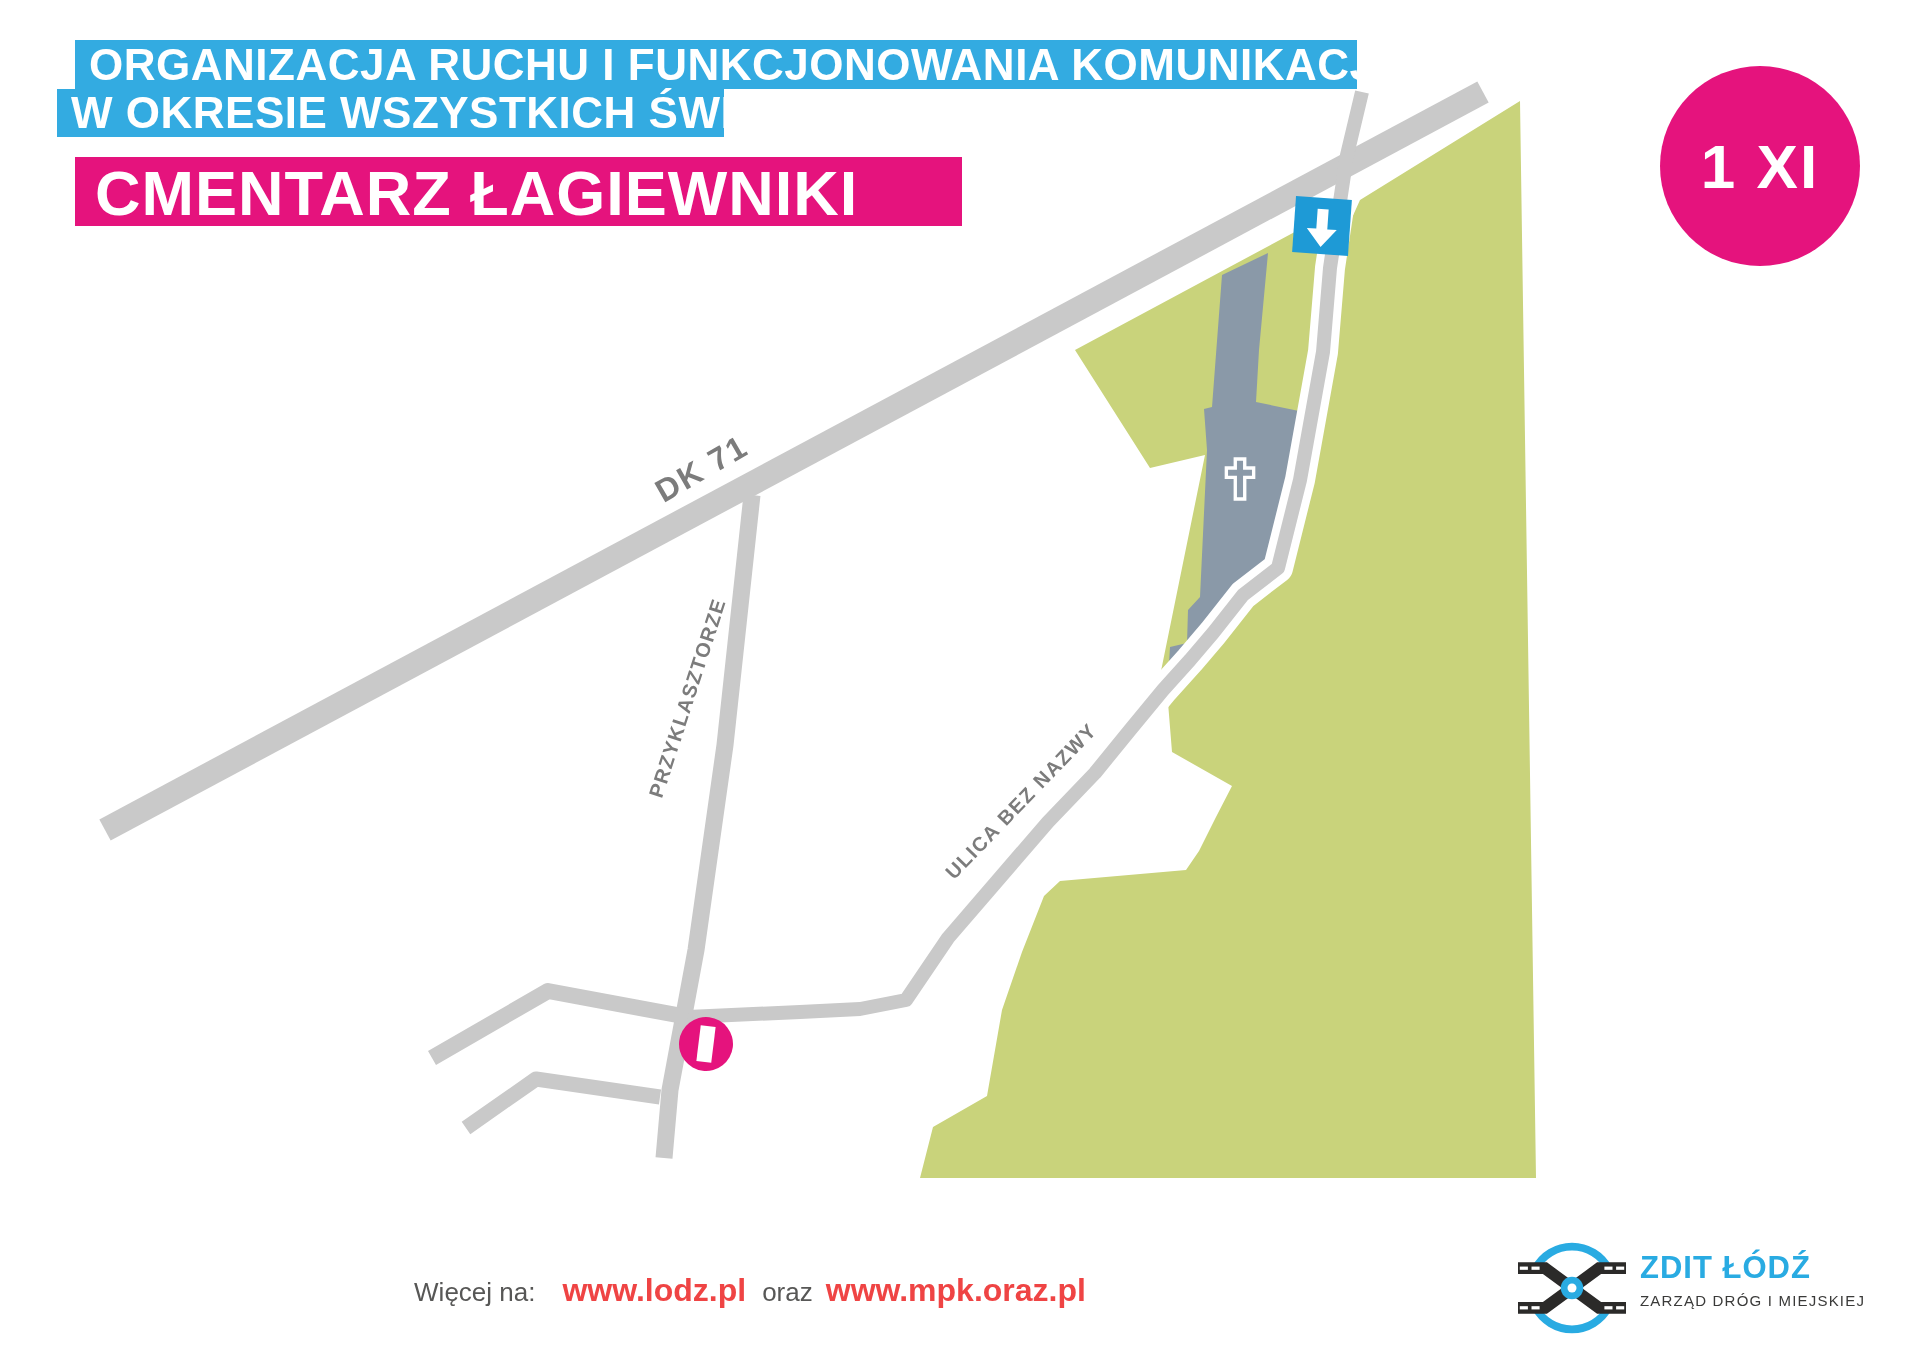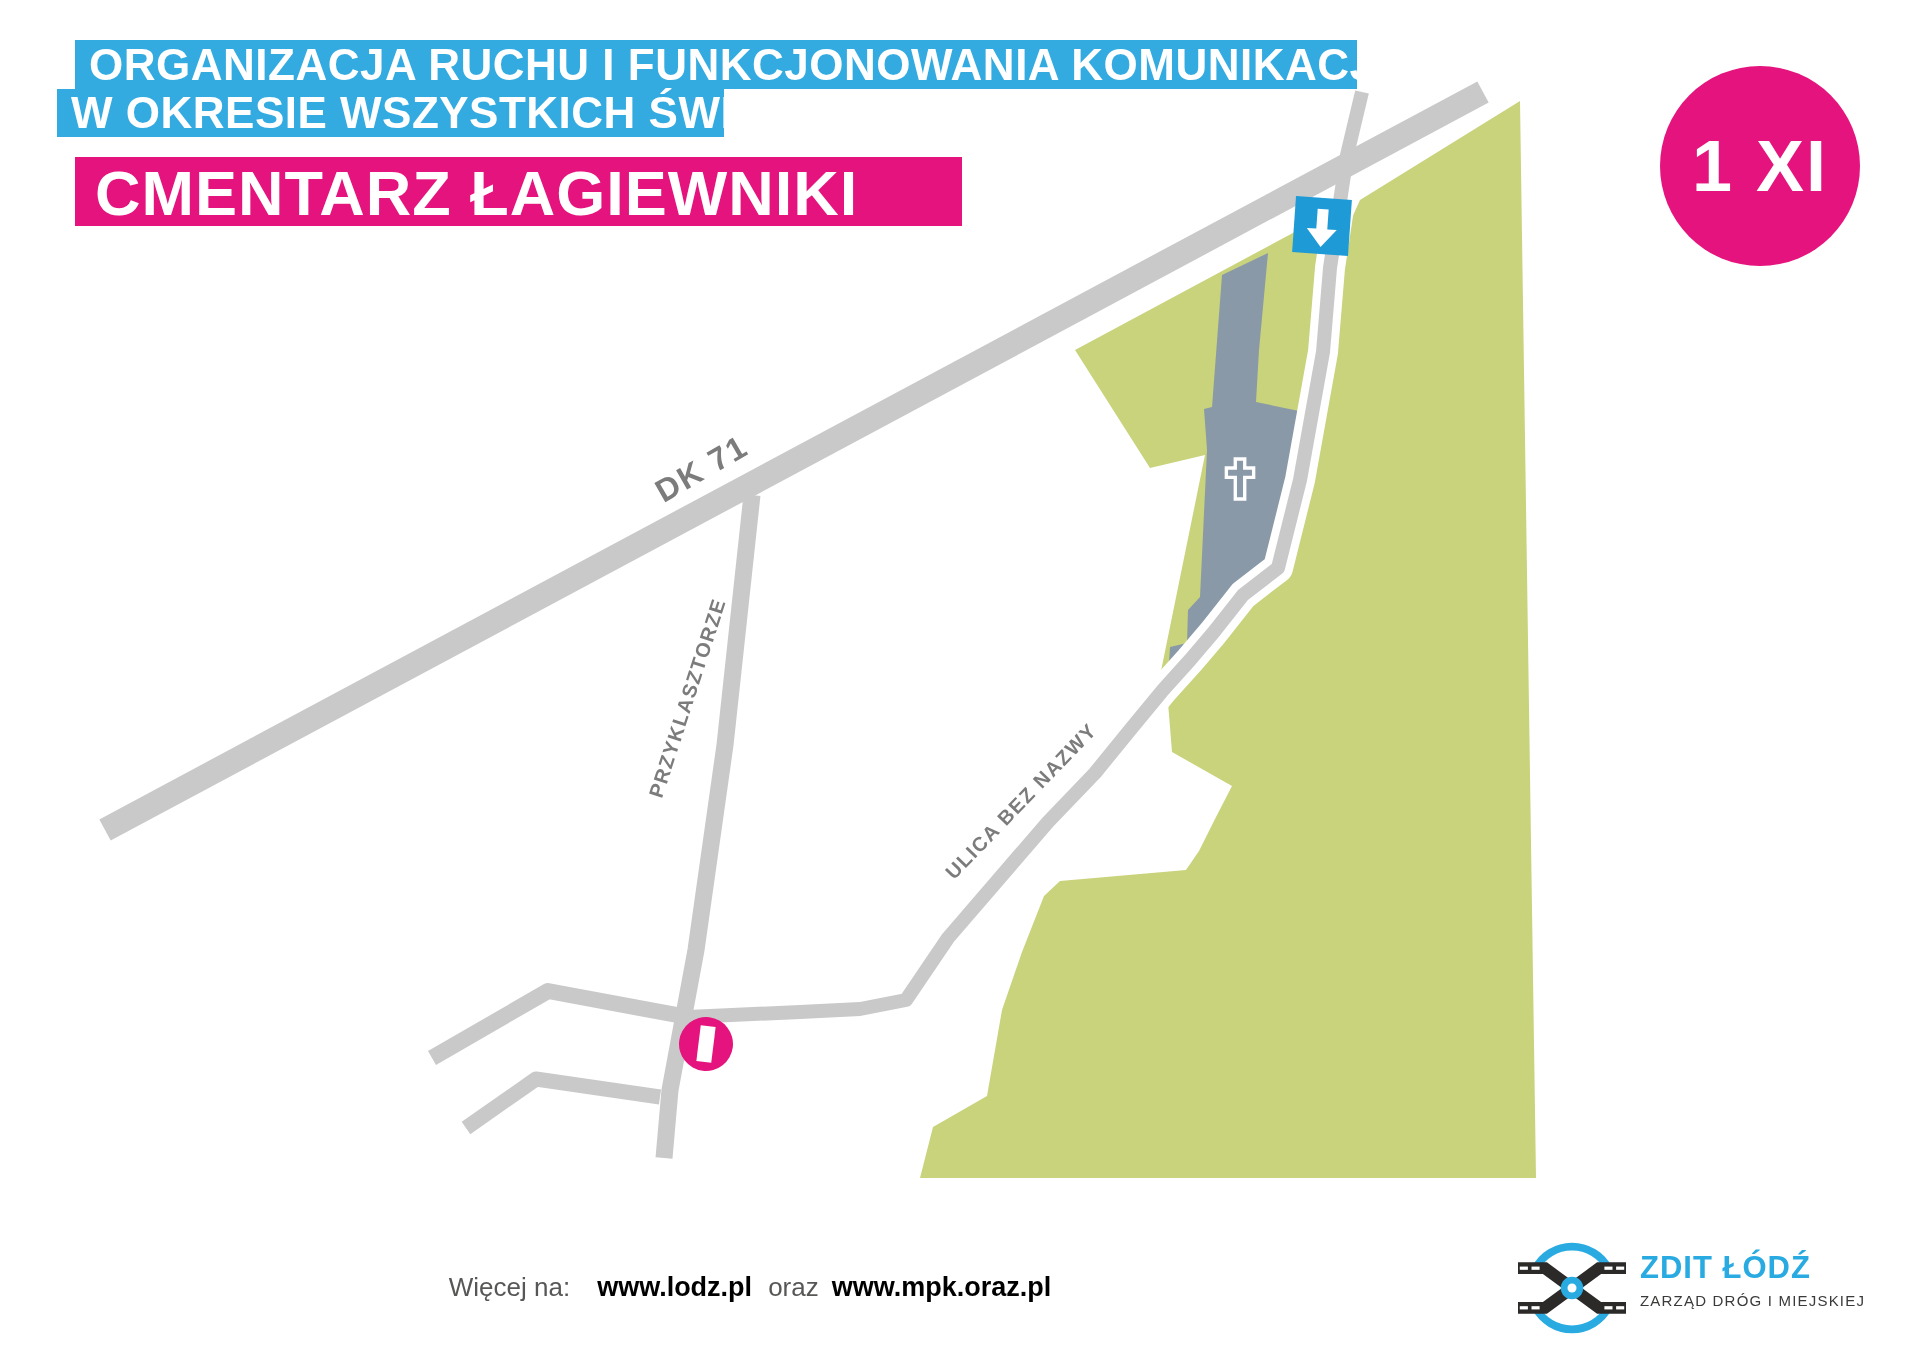--- a/index.html
+++ b/index.html
@@ -9,34 +9,34 @@
   .topbar{position:absolute;background:var(--accent-blue);color:#fff;font-weight:bold;
           display:flex;align-items:center;padding-left:14px;box-sizing:border-box;
           font-size:44px;letter-spacing:0.5px;white-space:nowrap;}
   .topbar.l1{left:75px;top:40px;width:1282px;height:49px;}
   .topbar.l2{left:57px;top:89px;width:667px;height:48px;}
   .titlebar{position:absolute;left:75px;top:157px;width:887px;height:69px;
             background:var(--accent-pink);color:#fff;font-weight:bold;font-size:63px;
             display:flex;align-items:flex-start;padding-left:20px;box-sizing:border-box;
             letter-spacing:1px;white-space:nowrap;}
   .datebadge{position:absolute;left:1660px;top:66px;width:200px;height:200px;border-radius:50%;
-             background:var(--accent-pink);color:#fff;font-weight:bold;font-size:72px;
+             background:var(--accent-pink);color:#fff;font-weight:bold;font-size:62px;
              display:flex;align-items:center;justify-content:center;letter-spacing:2px;}
   
   .map{position:absolute;left:0;top:0;width:1920px;height:1365px;}
   .green{fill:var(--map-green);}
   .cem{fill:var(--cemetery-gray);}
   .road{stroke:var(--road-gray);fill:none;}
   .roadw{stroke:#ffffff;fill:none;}
   .maplabel{fill:var(--label-gray);font-weight:bold;}
   
   .footer{position:absolute;left:0;top:1272px;width:1500px;display:flex;
           justify-content:center;align-items:baseline;color:var(--footer-gray);}
   .footer .small{font-size:26px;}
-  .footer .url{font-size:27px;font-weight:bold;color:#000000;text-align:center;}
+  .footer .url{font-size:32px;font-weight:bold;color:#ef4444;text-align:center;}
   .gap1{width:27px;} .gap2{width:16px;} .gap3{width:13px;}
   
   .logo{position:absolute;left:1518px;top:1234px;display:flex;align-items:flex-start;}
   .logo-text{margin-left:14px;padding-top:16px;}
   .logo-name{color:var(--logo-blue);font-weight:bold;font-size:31px;letter-spacing:1px;white-space:nowrap;}
   .logo-sub{color:#3a3a39;font-size:15px;letter-spacing:1.2px;margin-top:6px;white-space:nowrap;}
 </style>
 </head>
 <body>
 

